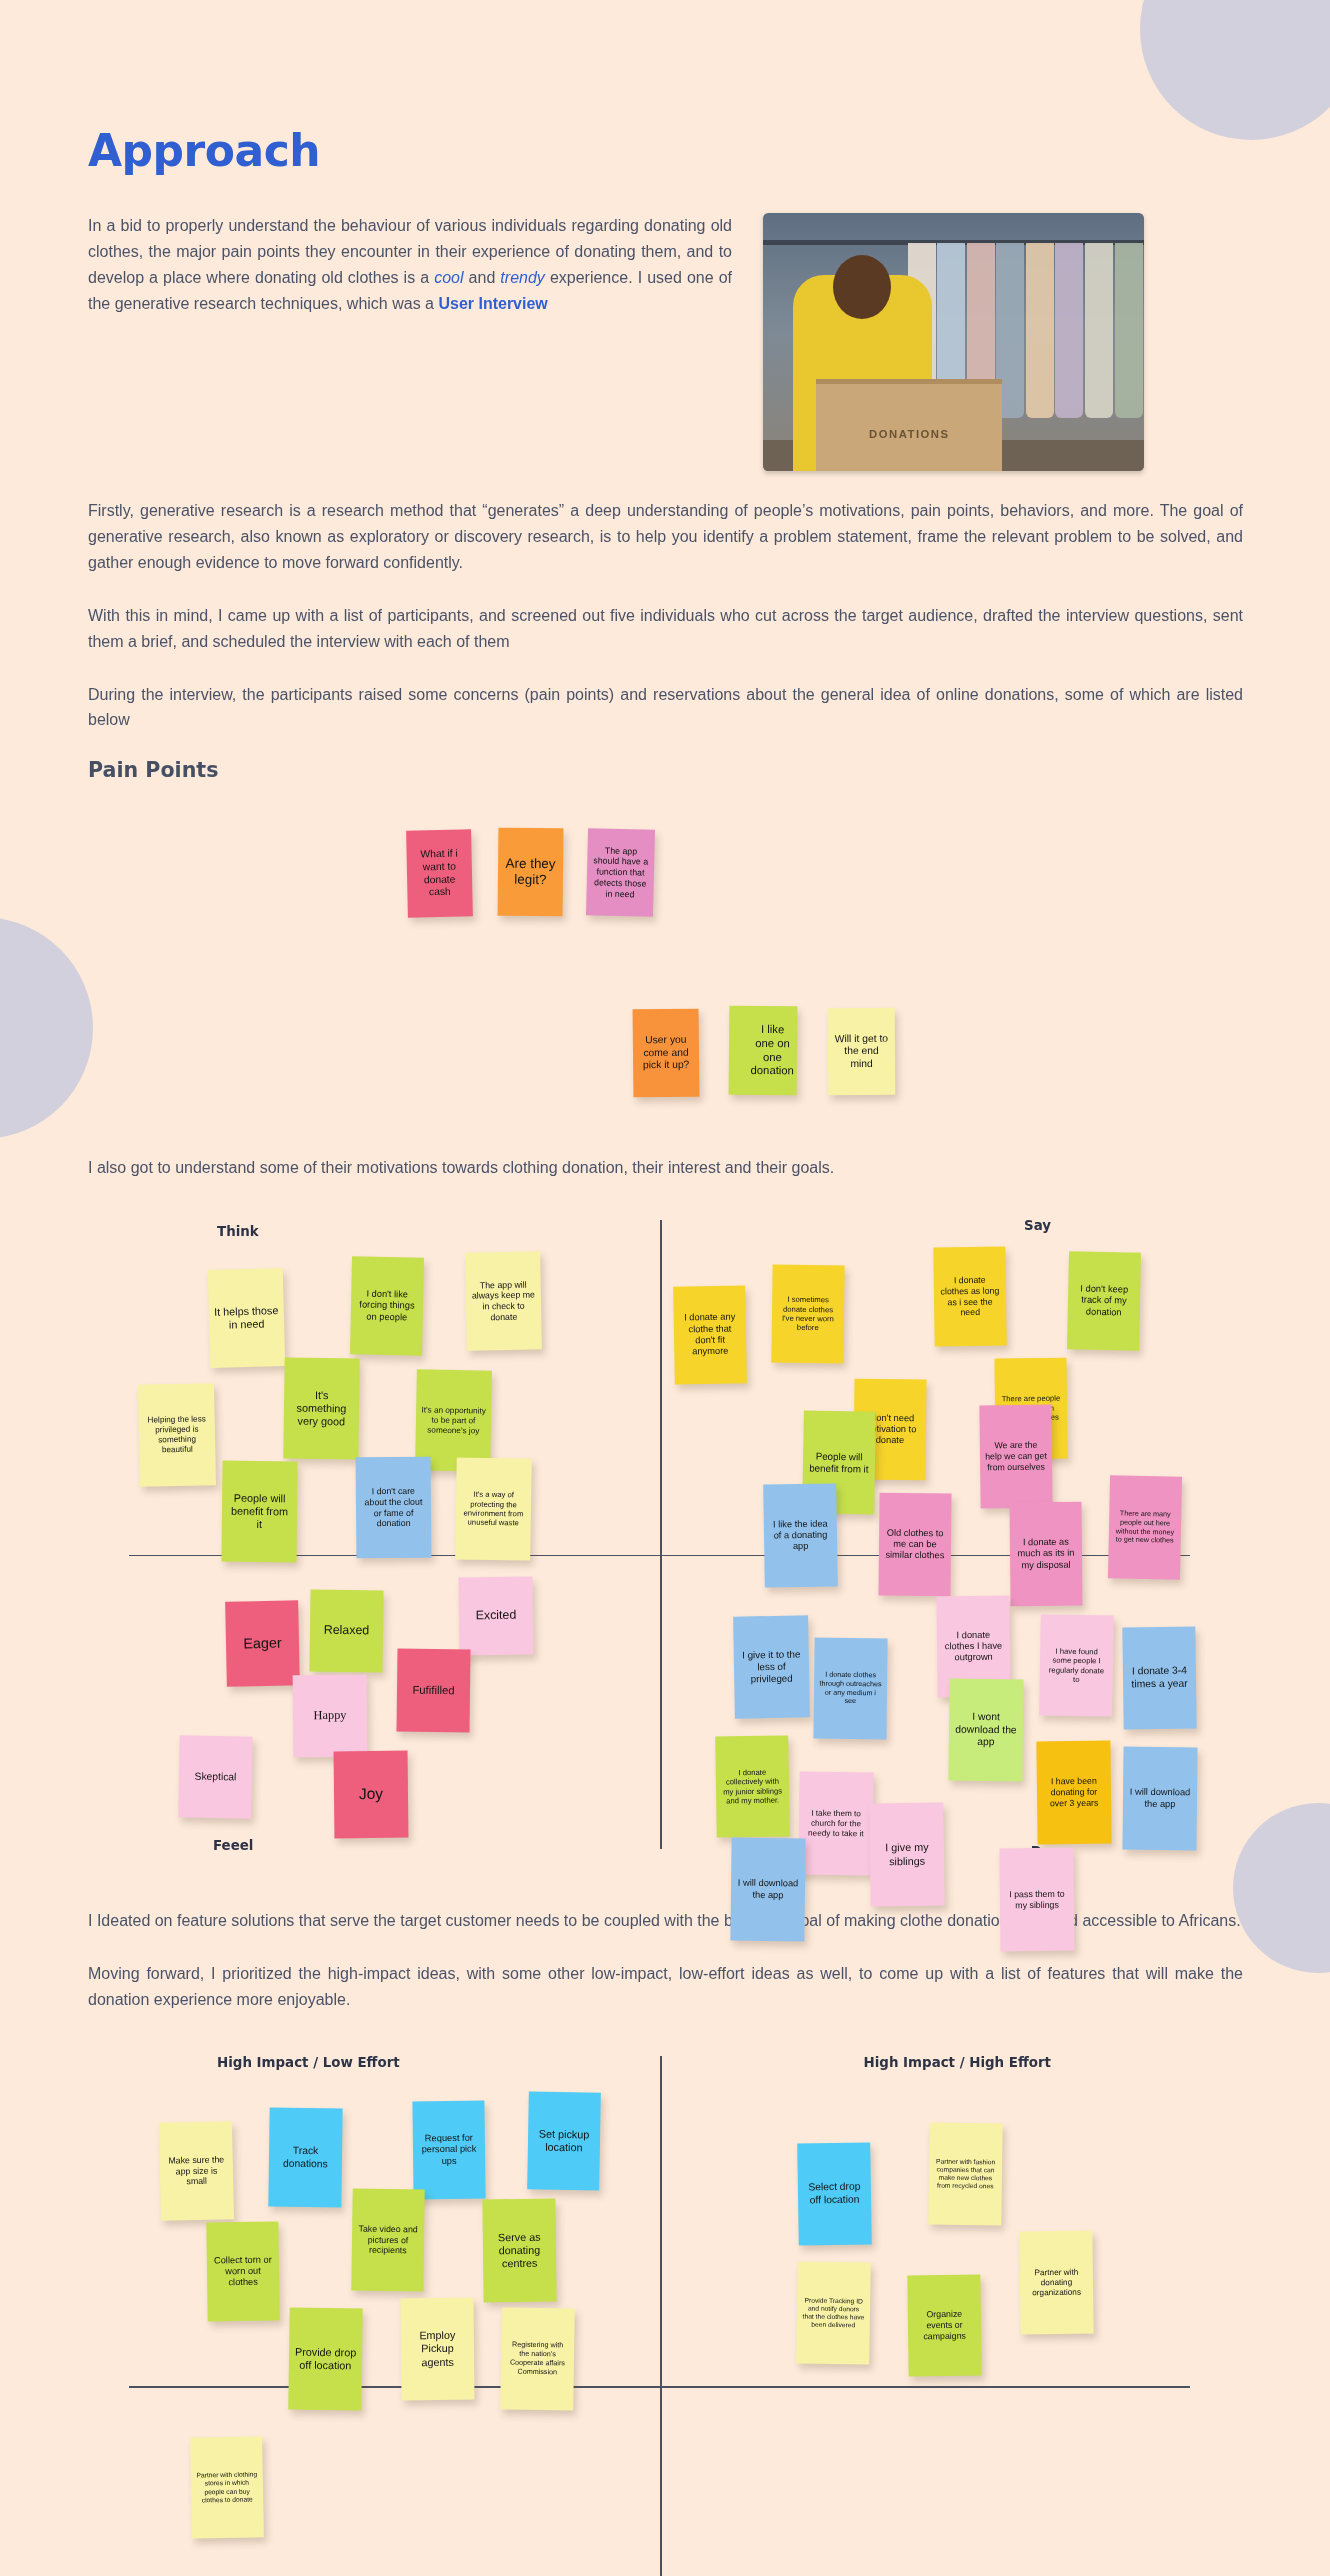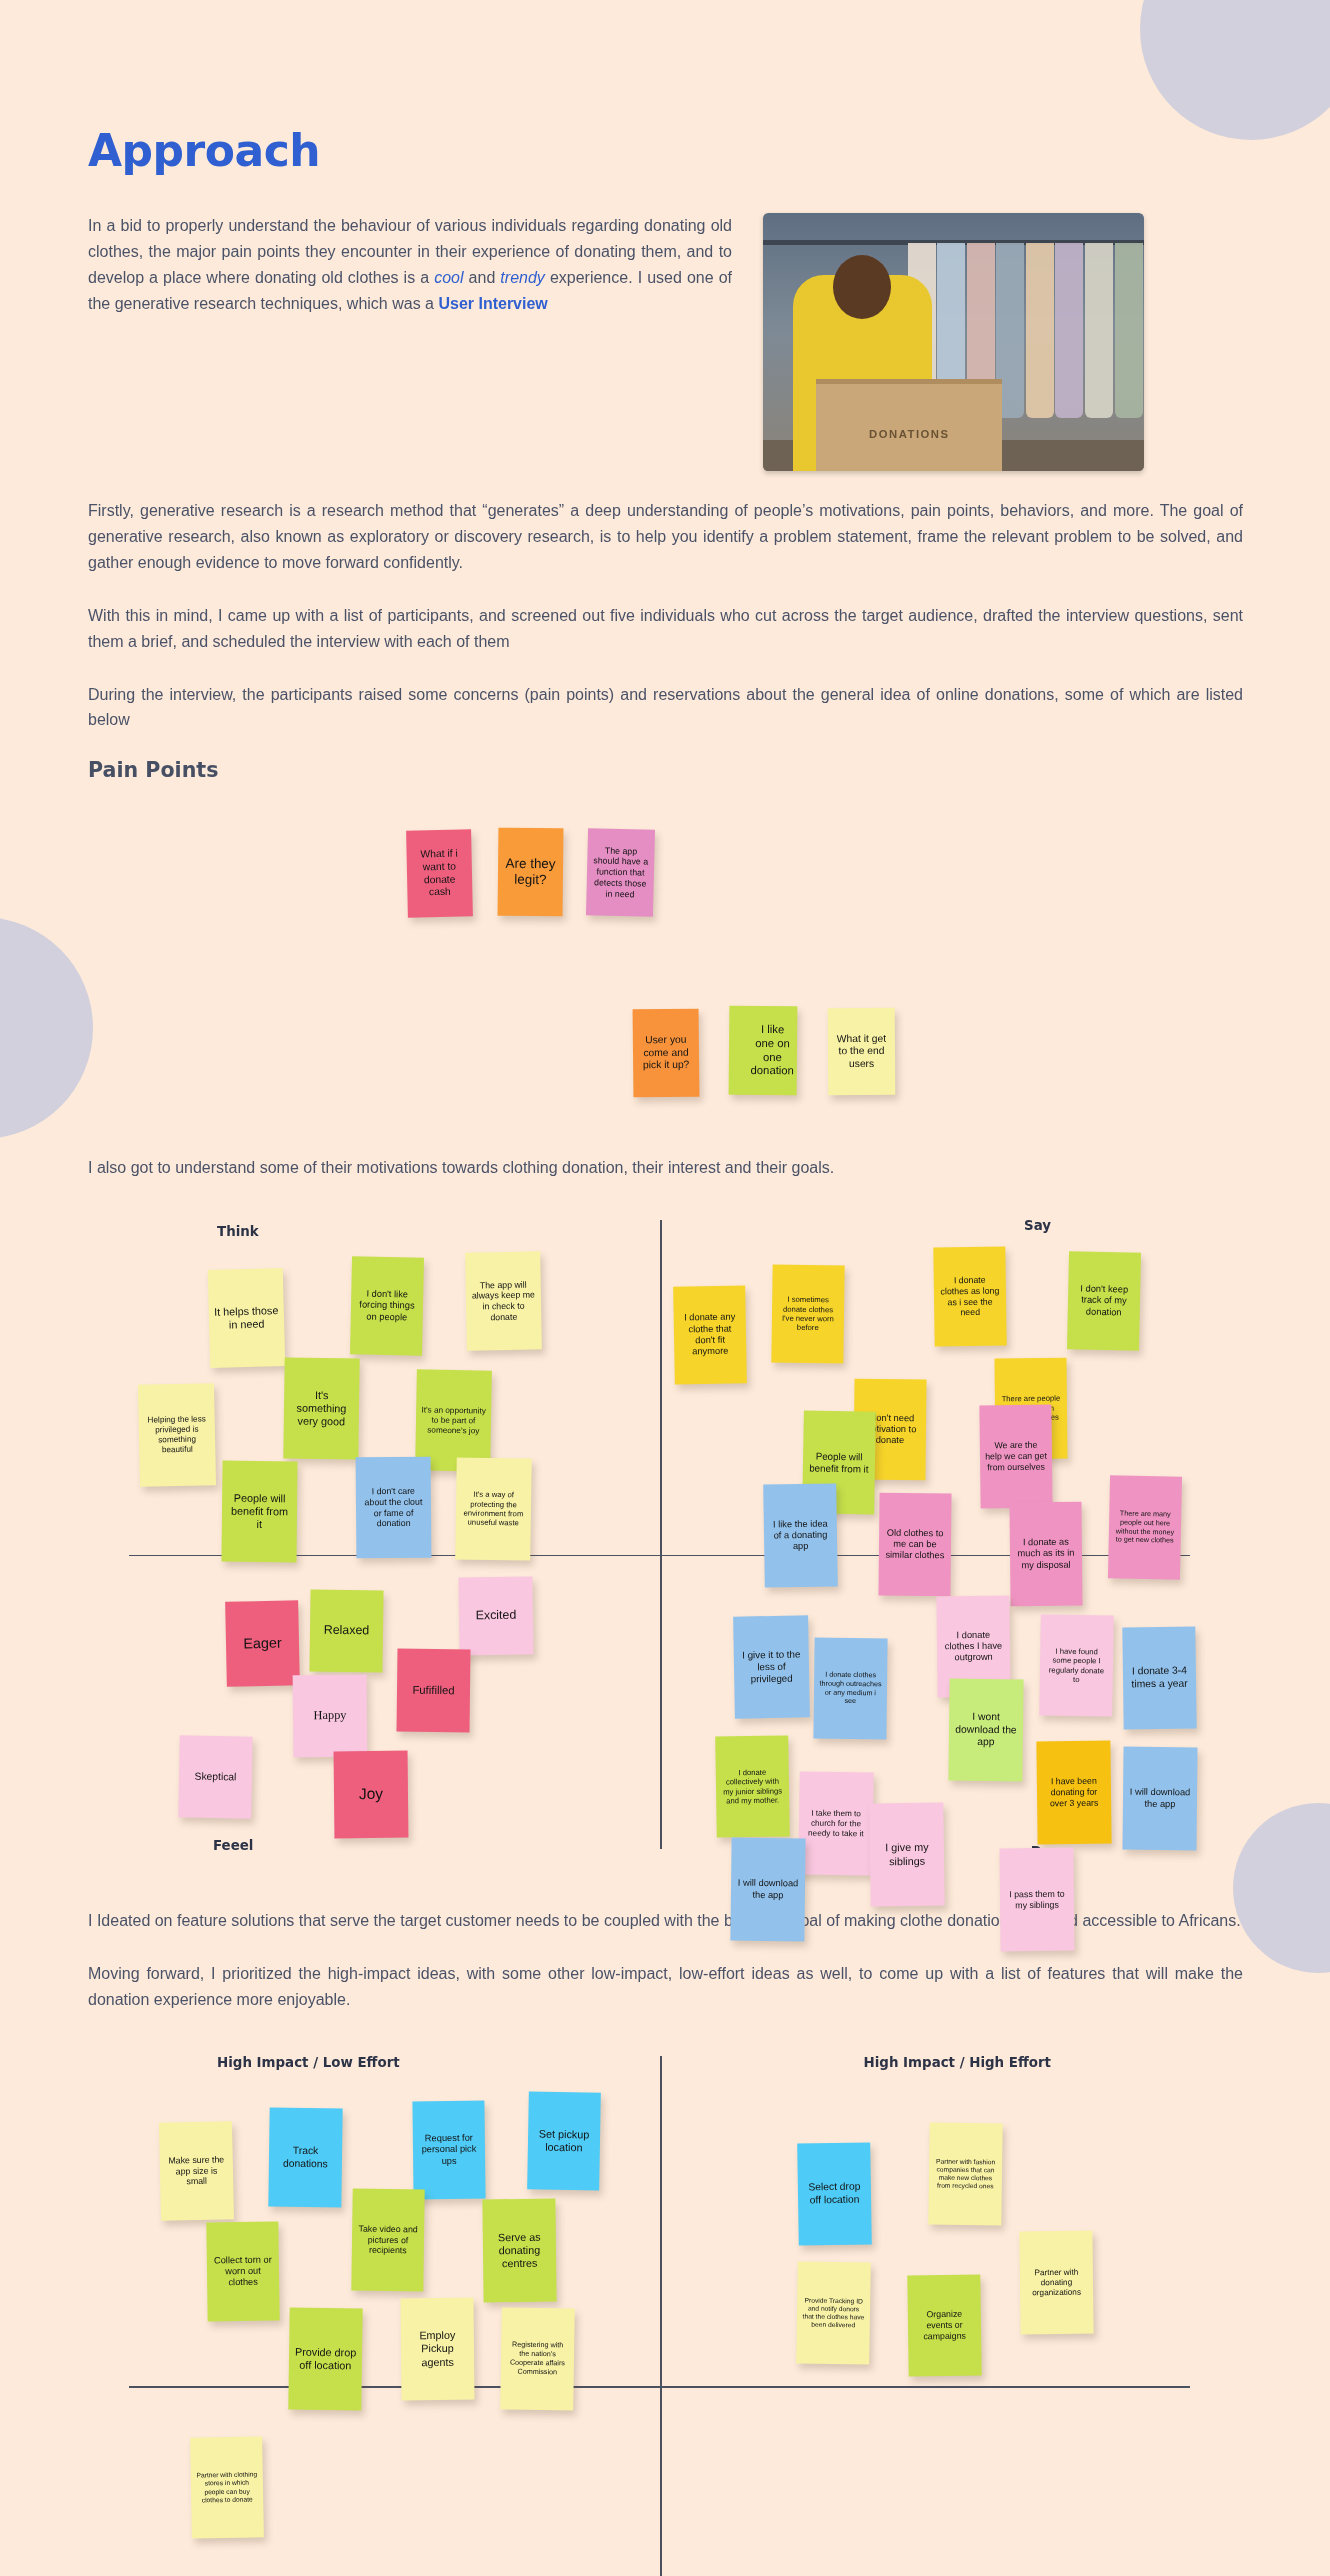--- a/index.html
+++ b/index.html
@@ -144,21 +144,21 @@
   <p class="para">During the interview, the participants raised some concerns (pain points) and reservations about the general idea of online donations, some of which are listed below</p>
 
   <h2 class="section">Pain Points</h2>
 
   <div id="painpoints-board">
       <div class="note" style="left: 319px; top: 37px; width: 65px; height: 87px; background: rgb(238, 95, 126); font-size: 10.3px; transform: rotate(-1.2deg);">What if i want to donate cash</div>
       <div class="note" style="left: 410px; top: 35px; width: 65px; height: 88px; background: rgb(249, 155, 57); font-size: 13.4px; transform: rotate(0.6deg);">Are they legit?</div>
       <div class="note" style="left: 499px; top: 36px; width: 67px; height: 87px; background: rgb(229, 142, 196); font-size: 8.8px; transform: rotate(1.4deg);">The app should have a function that detects those in need</div>
       <div class="note" style="left: 545px; top: 216px; width: 66px; height: 88px; background: rgb(248, 147, 59); font-size: 10.3px; transform: rotate(-0.6deg);">User you come and pick it up?</div>
       <div class="note" style="left: 641px; top: 213px; width: 68px; height: 89px; background: rgb(197, 224, 74); font-size: 11.3px; transform: rotate(0.5deg); padding-left: 24px;">I like one on one donation</div>
-      <div class="note" style="left: 740px; top: 215px; width: 67px; height: 87px; background: rgb(248, 242, 166); font-size: 10.3px; transform: rotate(-0.4deg);">What it get to the end users</div>
+      <div class="note" style="left: 740px; top: 215px; width: 67px; height: 87px; background: rgb(248, 242, 166); font-size: 10.3px; transform: rotate(-0.4deg);">Will it get to the end mind</div>
     </div>
 
   <p class="para">I also got to understand some of their motivations towards clothing donation, their interest and their goals.</p>
 
 
   <div id="empathy-wrap">
     <div id="empathy-board">
       <div class="emp-vline"></div>
       <div class="emp-hline"></div>
       <div class="quad-label" id="lbl-think">Think</div>

